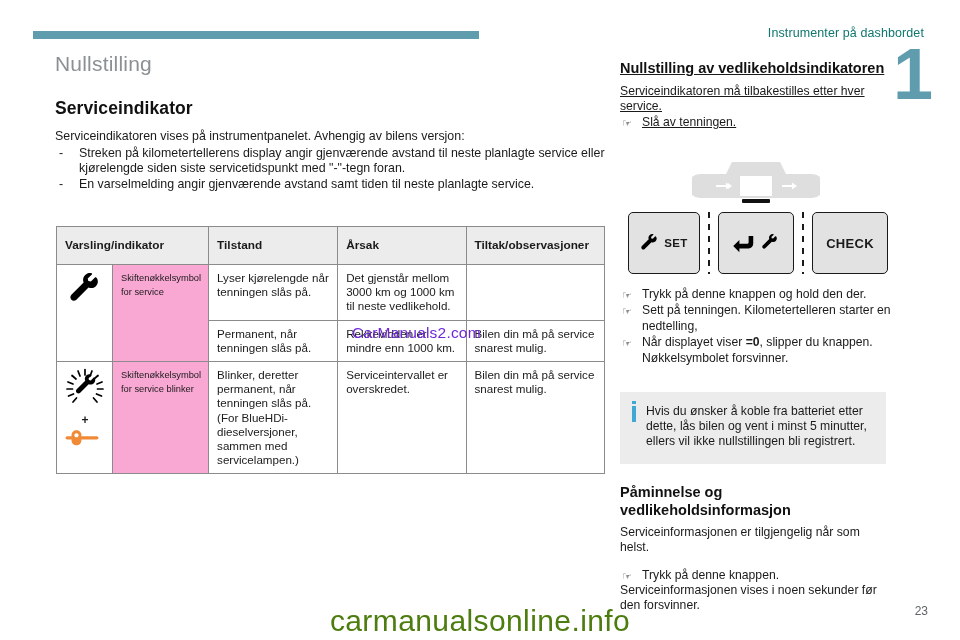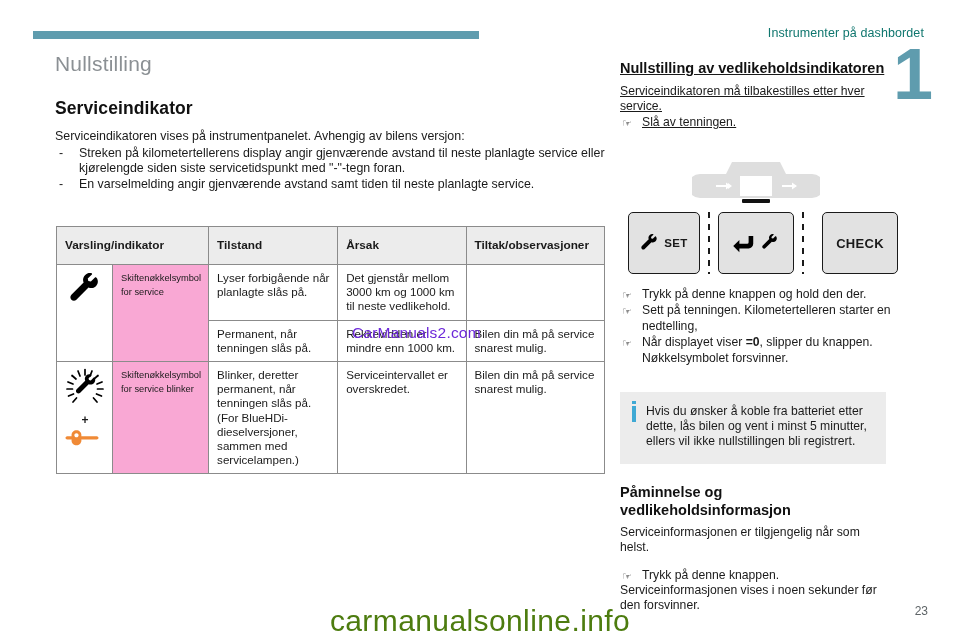--- a/index.html
+++ b/index.html
@@ -113,21 +113,21 @@
   .cluster { position: absolute; left: 72px; top: 0; }
   .btnrow { position: absolute; left: 8px; top: 52px; display: flex; align-items: center; }
   .btn {
     background: #e2e2e2; border: 1.6px solid #1a1a1a;
     border-radius: 5px;
     display: flex; align-items: center; justify-content: center;
     height: 62px;
   }
   .btn-set   { width: 72px; }
   .btn-back  { width: 76px; }
-  .btn-check { width: 76px; margin-left: 10px; }
+  .btn-check { width: 76px; }
   .btn-label { font-size: 13px; font-weight: bold; letter-spacing: .3px; }
   .btn-label.small { font-size: 11.5px; }
   .dashsep {
     width: 2px; height: 62px; margin: 0 8px;
     background: repeating-linear-gradient(to bottom,#1a1a1a 0 6px,transparent 6px 12px);
   }
 
   
   .note {
     position: absolute; left: 620px; top: 392px;
@@ -194,21 +194,21 @@
       </tr>
     </thead>
     <tbody>
       <tr>
         <td class="c-icon" rowspan="2">
           <svg class="wrench" width="34" height="34" viewBox="0 0 32 32">
             <path d="M26.5 4.2c-.3-.3-.8-.3-1.1 0l-3.9 3.9-2.4-.5-.5-2.4 3.9-3.9c.3-.3.2-.9-.2-1C20.4-.3 17.9.1 16 2c-1.9 1.9-2.3 4.7-1.3 7L3.2 20.4c-1.3 1.3-1.3 3.4 0 4.7 1.3 1.3 3.4 1.3 4.7 0L19.3 13.7c2.3 1 5.1.6 7-1.3 1.9-1.9 2.3-4.7 1.2-7-.2-.4-.7-.9-1-1.2z" fill="#000"></path>
           </svg>
         </td>
         <td class="c-name" rowspan="2">Skiftenøkkelsymbol for service</td>
-        <td class="c-state">Lyser forbigående når planlagte slås på.</td>
+        <td class="c-state">Lyser kjørelengde når tenningen slås på.</td>
         <td class="c-cause">Det gjenstår mellom 3000 km og 1000 km til neste vedlikehold.</td>
         <td class="c-act"></td>
       </tr>
       <tr>
         <td class="c-state">Permanent, når tenningen slås på.</td>
         <td class="c-cause">Rekkevidden er mindre enn 1000 km.</td>
         <td class="c-act">Bilen din må på service snarest mulig.</td>
       </tr>
       <tr>
         <td class="c-icon">

